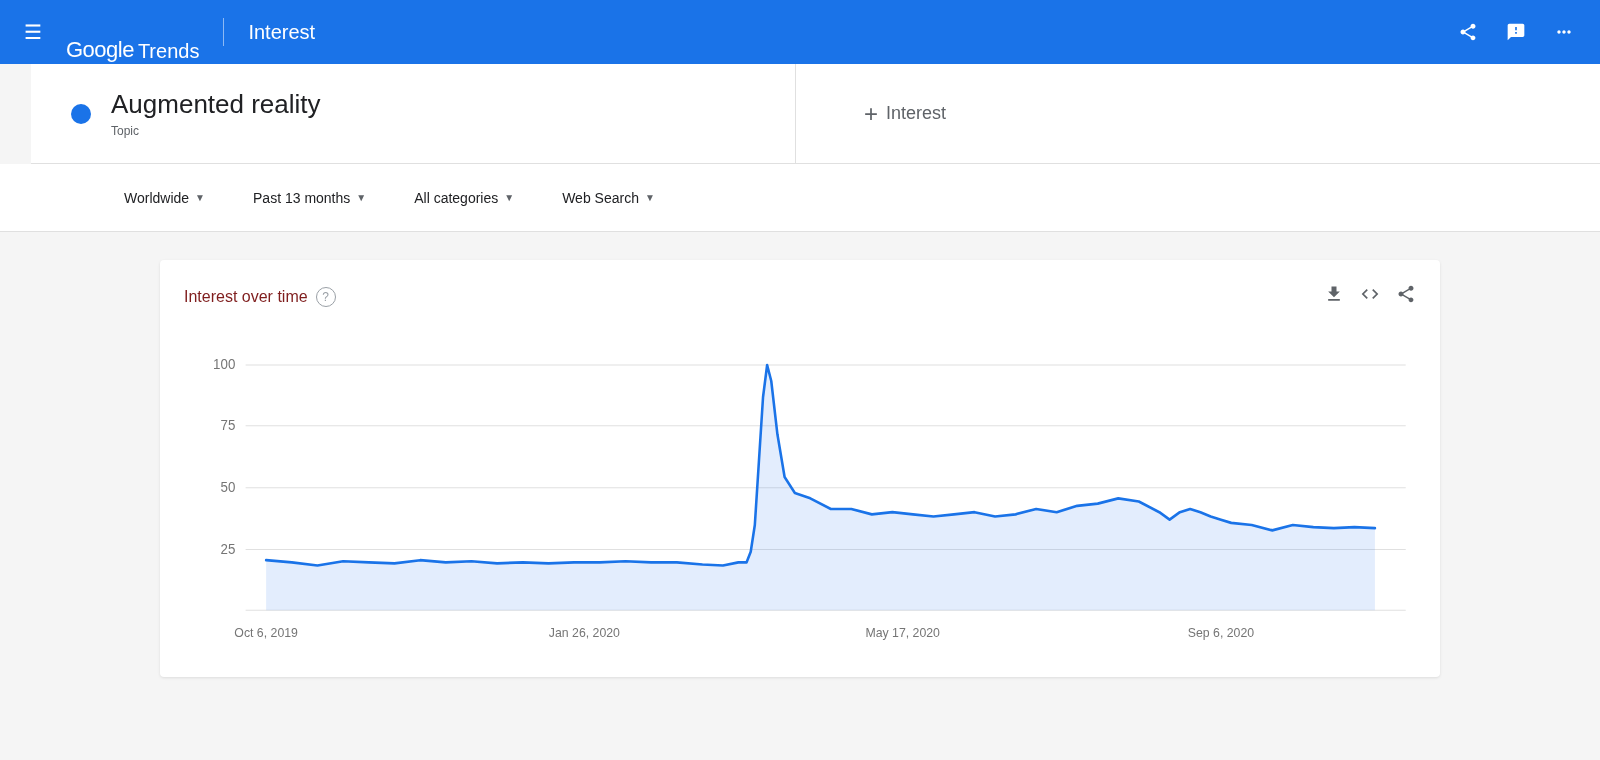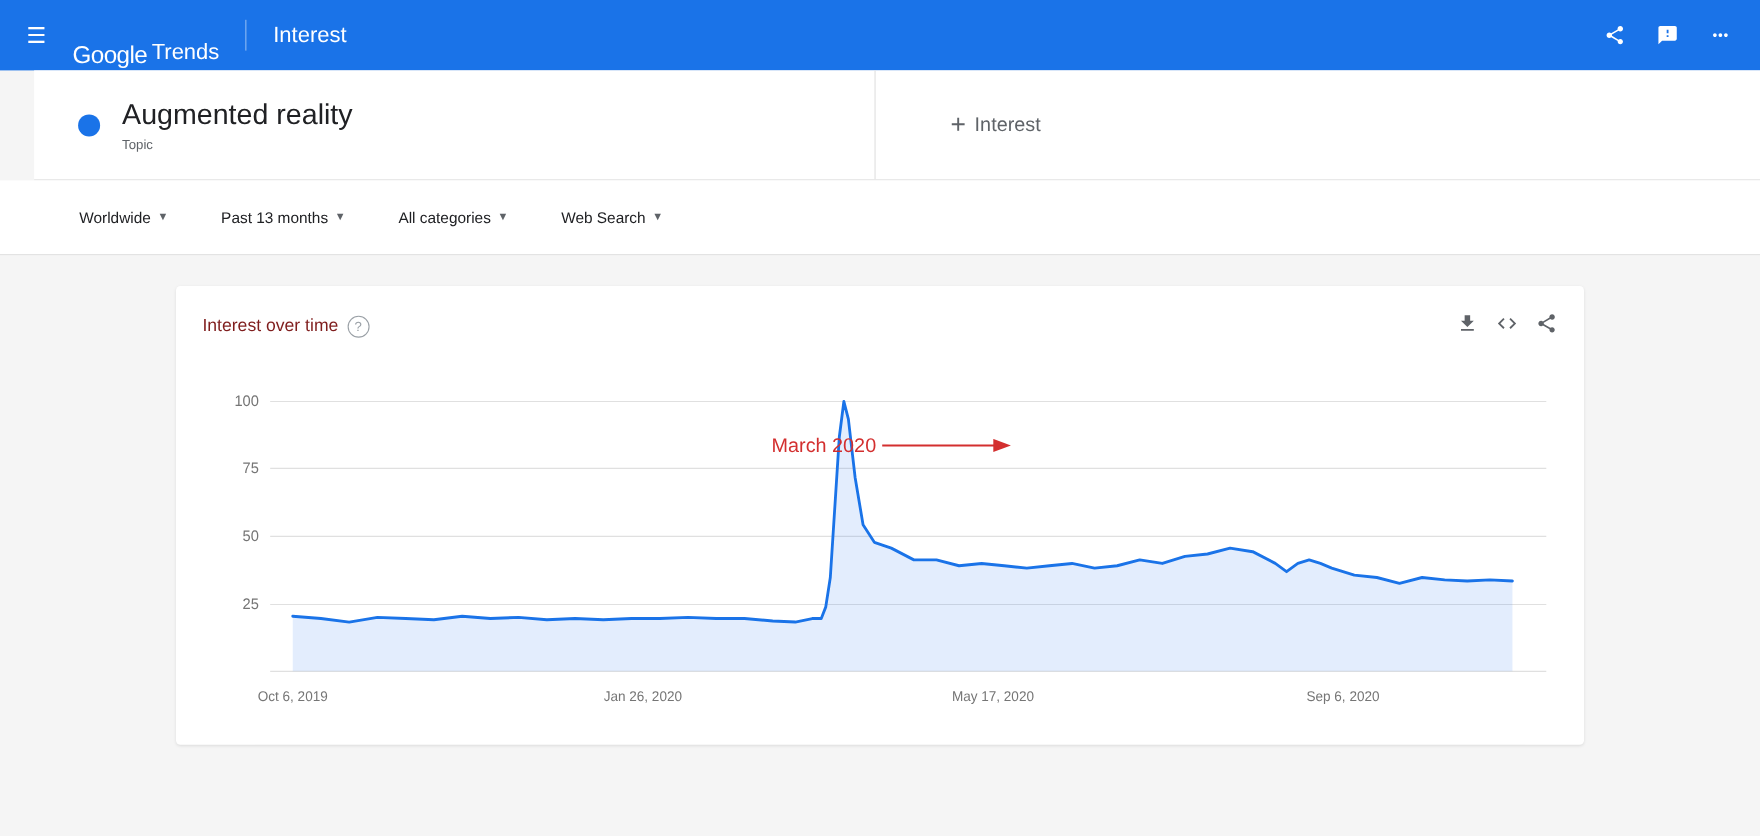--- a/index.html
+++ b/index.html
@@ -15,21 +15,21 @@
       gap: 16px;
     }
     .header-menu-icon {
       color: white;
       font-size: 20px;
       cursor: pointer;
       padding: 8px;
     }
     .header-logo {
       display: flex;
-      align-items: flex-start;
+      align-items: flex-end;
       gap: 4px;
       text-decoration: none;
       margin-top: 36px;
     }
     .logo-google {
       font-size: 22px;
       font-weight: 400;
       color: white;
       letter-spacing: -0.5px;
     }
@@ -128,21 +128,21 @@
       font-size: 24px;
       color: #5f6368;
     }
 
     
     .filters-bar {
       background: white;
       border-bottom: 1px solid #e0e0e0;
       display: flex;
       align-items: center;
-      padding: 0 68px;
+      padding: 0 120px;
       height: 68px;
       gap: 40px;
     }
     .filter-dropdown {
       display: flex;
       align-items: center;
       gap: 6px;
       cursor: pointer;
       font-size: 14px;
       color: #202124;
@@ -322,31 +322,20 @@
         <span class="chart-action-icon">
           <svg width="20" height="20" viewBox="0 0 24 24" fill="#5f6368">
             <path d="M18 16.08c-.76 0-1.44.3-1.96.77L8.91 12.7c.05-.23.09-.46.09-.7s-.04-.47-.09-.7l7.05-4.11c.54.5 1.25.81 2.04.81 1.66 0 3-1.34 3-3s-1.34-3-3-3-3 1.34-3 3c0 .24.04.47.09.7L8.04 9.81C7.5 9.31 6.79 9 6 9c-1.66 0-3 1.34-3 3s1.34 3 3 3c.79 0 1.5-.31 2.04-.81l7.12 4.16c-.05.21-.08.43-.08.65 0 1.61 1.31 2.92 2.92 2.92 1.61 0 2.92-1.31 2.92-2.92s-1.31-2.92-2.92-2.92z"></path>
           </svg>
         </span>
       </div>
     </div>
 
     <div class="chart-container">
       
-      <div class="annotation">
-        <span class="annotation-text">March 2020</span>
-        <svg width="130" height="24" viewBox="0 0 130 24">
-          <defs>
-            <marker id="arrowhead" markerWidth="8" markerHeight="8" refX="6" refY="3" orient="auto">
-              <polygon points="0 0, 8 3, 0 6" fill="#d32f2f"></polygon>
-            </marker>
-          </defs>
-          <line x1="5" y1="12" x2="118" y2="12" stroke="#d32f2f" stroke-width="2" marker-end="url(#arrowhead)"></line>
-        </svg>
-      </div>
 
       <svg class="trend-chart" viewBox="0 0 1200 300" preserveAspectRatio="none">
 
         <line x1="60" y1="30" x2="1190" y2="30" stroke="#e0e0e0" stroke-width="1"></line>
 
         <line x1="60" y1="87" x2="1190" y2="87" stroke="#e0e0e0" stroke-width="1"></line>
 
         <line x1="60" y1="145" x2="1190" y2="145" stroke="#e0e0e0" stroke-width="1"></line>
 
         <line x1="60" y1="203" x2="1190" y2="203" stroke="#e0e0e0" stroke-width="1"></line>

